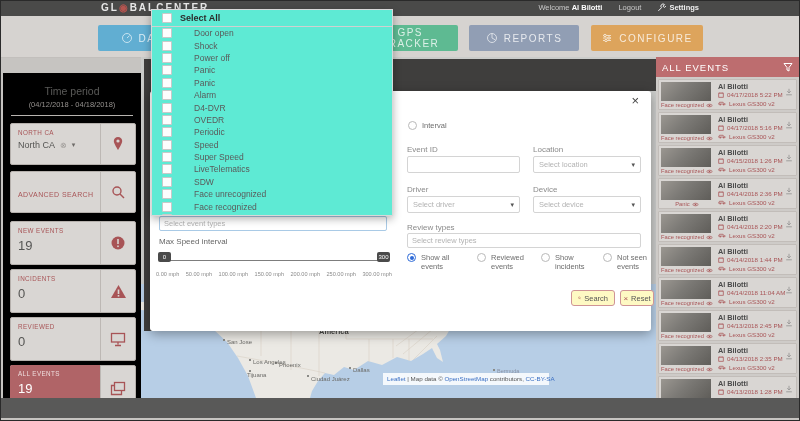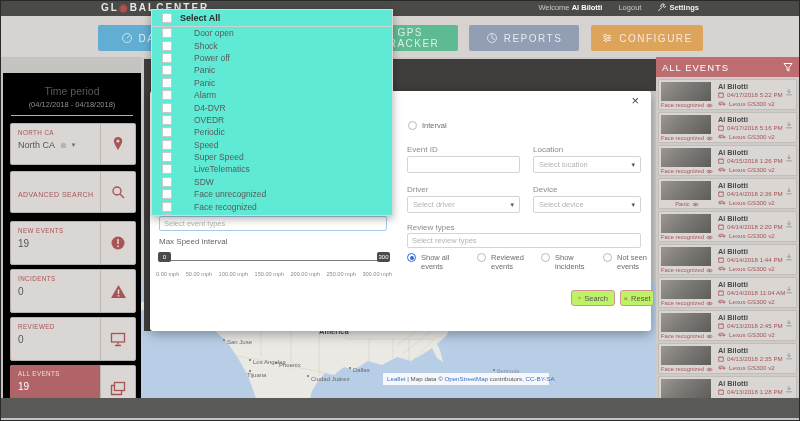--- a/index.html
+++ b/index.html
@@ -25,21 +25,21 @@
 
   
   .sidebar{position:absolute;left:2px;top:72px;width:138px;height:341px;background:#000000;}
   .tp-title{position:absolute;left:0;top:12px;width:138px;text-align:center;font-size:10.5px;color:#5a5a58;}
   .tp-range{position:absolute;left:0;top:27px;width:138px;text-align:center;font-size:7.5px;color:#95918e;}
   .tp-hr{position:absolute;left:8px;top:42px;width:122px;border-top:1px solid #b8b4b0;}
   .scard{position:absolute;left:7px;width:124px;background:#d9d6d3;border:1px solid #b5b0ac;border-radius:2px;display:flex;cursor:pointer;}
   .scard .cell-l{flex:1;padding:5px 0 0 7px;overflow:hidden;}
   .scard .cell-r{width:34px;border-left:1px solid #bdb8b4;display:flex;align-items:center;justify-content:center;}
   .slabel{font-size:6.3px;letter-spacing:.4px;color:#a85456;}
-  .svalue{font-size:10px;color:#565654;margin-top:4px;}
+  .svalue{font-size:13px;color:#565654;margin-top:4px;}
   .scard.active .cell-l{background:#b06467;margin:-1px 0 -1px -1px;padding-left:8px;border-radius:2px 0 0 2px;}
   .scard.active .slabel{color:#eedcdc;}
   .scard.active .svalue{color:#ffffff;}
   .loc-row{display:flex;align-items:center;gap:5px;margin-top:4px;font-size:9px;color:#565654;}
   .loc-clear{color:#9a9794;font-size:8px;}
   .loc-caret{color:#6e6b68;font-size:7px;}
   .adv-label{font-size:7px;letter-spacing:.4px;color:#a85456;display:flex;align-items:center;height:100%;padding-bottom:5px;}
 
   
   .center-bg{position:absolute;left:140px;top:56px;width:515px;height:341px;background:#cbccca;}
@@ -55,21 +55,21 @@
   .finput{position:absolute;height:17px;border:1px solid #d4d4d4;border-radius:2px;background:#fff;box-sizing:border-box;font-size:7.5px;color:#555;padding:0 4px;font-family:"Liberation Sans",sans-serif;}
   .finput::placeholder{color:#b3b3b3;}
   .fselect{position:absolute;height:17px;border:1px solid #d4d4d4;border-radius:2px;background:#fff;box-sizing:border-box;display:flex;align-items:center;justify-content:space-between;padding:0 5px;cursor:pointer;}
   .fselect .ph{font-size:7.5px;color:#b3b3b3;}
   .fselect .caret{font-size:7px;color:#555;}
   .radio{width:7px;height:7px;border:1px solid #b9b9b9;border-radius:50%;background:#fff;display:inline-block;}
   .radio.checked{border-color:#2f6bd8;position:relative;}
   .radio.checked::after{content:"";position:absolute;left:1.5px;top:1.5px;width:4px;height:4px;border-radius:50%;background:#2f6bd8;}
   .ropt{position:absolute;display:flex;gap:5px;align-items:flex-start;cursor:pointer;}
   .ropt .rlabel{font-size:7.5px;color:#6d6d6d;line-height:9px;width:44px;}
-  .mbtn{position:absolute;height:16px;background:#bef264;border:1px solid #cf9496;border-radius:3px;font-size:7.5px;color:#555;display:flex;align-items:center;justify-content:center;gap:3px;cursor:pointer;font-family:"Liberation Sans",sans-serif;}
+  .mbtn{position:absolute;height:16px;background:#fef9c3;border:1px solid #cf9496;border-radius:3px;font-size:7.5px;color:#555;display:flex;align-items:center;justify-content:center;gap:3px;cursor:pointer;font-family:"Liberation Sans",sans-serif;}
 
   
   .sl-label{position:absolute;left:158px;top:236px;font-size:8px;color:#666;}
   .sl-track{position:absolute;left:160px;top:259px;width:228px;height:1px;background:#7d7d7d;}
   .sl-handle{position:absolute;top:251px;width:13px;height:10px;background:#4a4a4a;border-radius:2px;color:#fff;font-size:6px;display:flex;align-items:center;justify-content:center;cursor:ew-resize;}
   .sl-ticks{position:absolute;left:155px;top:270px;width:236px;display:flex;justify-content:space-between;}
   .sl-ticks span{font-size:5.6px;color:#8b8b8b;}
 
   
   .dropdown{position:absolute;left:150px;top:8px;width:240px;height:205px;background:#5eead4;border:1px solid #d8d8d8;box-shadow:0 3px 8px rgba(0,0,0,.3);overflow:hidden;}

